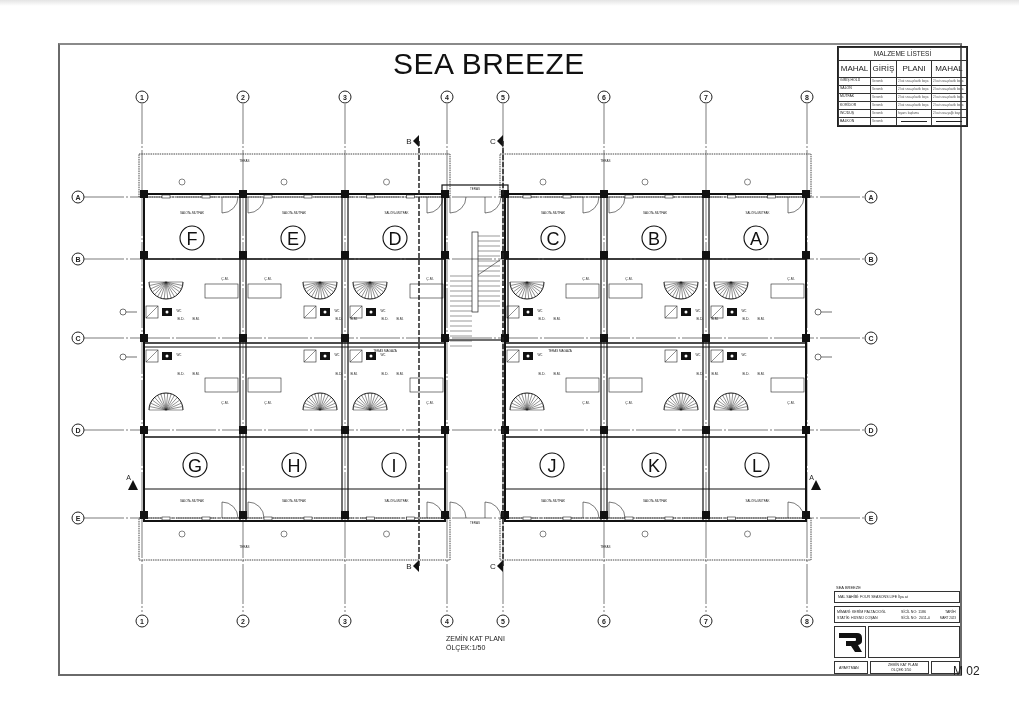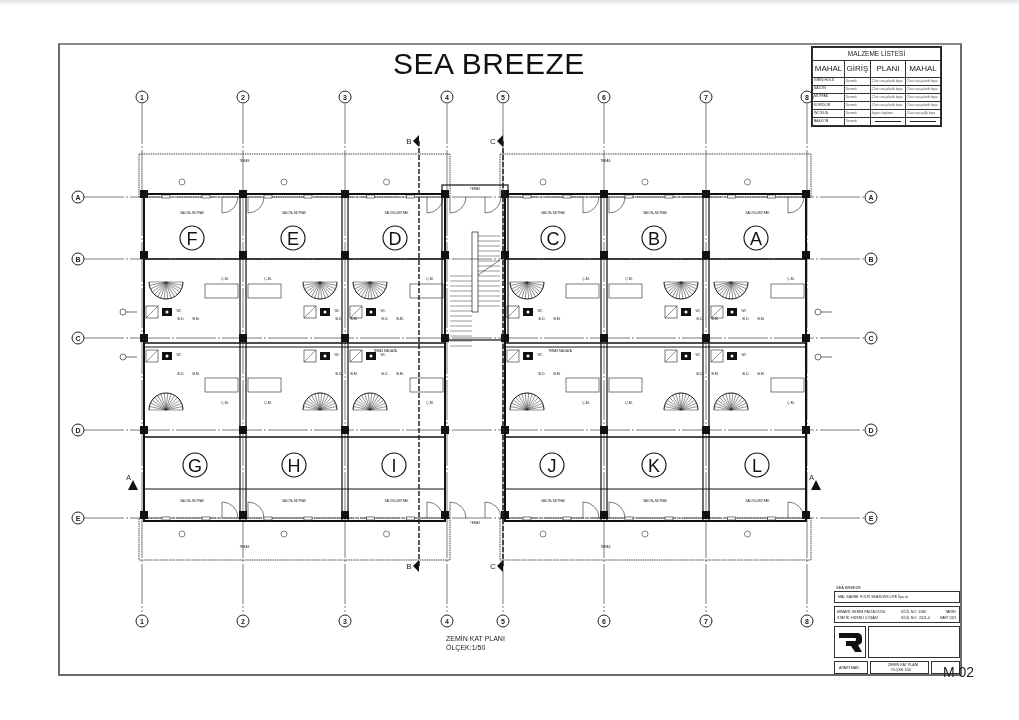--- a/index.html
+++ b/index.html
@@ -17,21 +17,21 @@
     position: absolute; left: 58px; top: 43px; width: 904px; height: 633px;
     border: 2px solid #6a6a6a; border-top: 2px solid #8a8a8a; box-sizing: border-box;
     background: #fff;
   }
   .title {
     position: absolute; left: 393px; top: 47px; font-size: 30px; color: #111;
     letter-spacing: 0.5px;
   }
   svg.plan { position: absolute; left: 0; top: 0; }
   .legend {
-    position: absolute; left: 811px; top: 46px; width: 131px; height: 81px;
+    position: absolute; left: 837px; top: 46px; width: 131px; height: 81px;
     border: 1.5px solid #222; box-sizing: border-box; font-size: 4px;
   }
   .legend table { border-collapse: collapse; width: 100%; height: 100%; }
   .legend td, .legend th { border: 0.8px solid #333; padding: 0 1px; color:#222; line-height: 1; }
   .legend .lh { font-size: 6.5px; text-align: center; font-weight: normal; }
   .legend .ch { font-size: 8px; text-align: center; font-weight: normal; }
   .legend .cell { font-size: 3px; color: #555; }
   .legend .room { font-size: 3.5px; }
   .dash { display:block; border-top: 1px solid #222; width: 80%; margin: 0 auto; }
   .tb {
@@ -780,20 +780,20 @@
   </div>
   <div class="box" style="left:34px;top:41px;width:92px;height:32px;"></div>
   <div class="box" style="left:0;top:76px;width:34px;height:13px;">
     <span class="t" style="left:4px;top:4px;">APARTMAN</span>
   </div>
   <div class="box" style="left:36px;top:76px;width:59px;height:13px;">
     <span class="t" style="left:17px;top:1px;">ZEMİN KAT PLANI</span>
     <span class="t" style="left:20px;top:6px;">ÖLÇEK:1/50</span>
   </div>
   <div class="box" style="left:97px;top:76px;width:29px;height:13px;">
-    <span class="t" style="left:11px;top:2px;font-size:14px;">M 02</span>
+    <span class="t" style="left:21px;top:2px;font-size:12px;">M 02</span>
   </div>
 </div>
 
 <div class="caption">
   <div>ZEMİN KAT PLANI</div>
   <div>ÖLÇEK:1/50</div>
 </div>
 
 </body></html>

